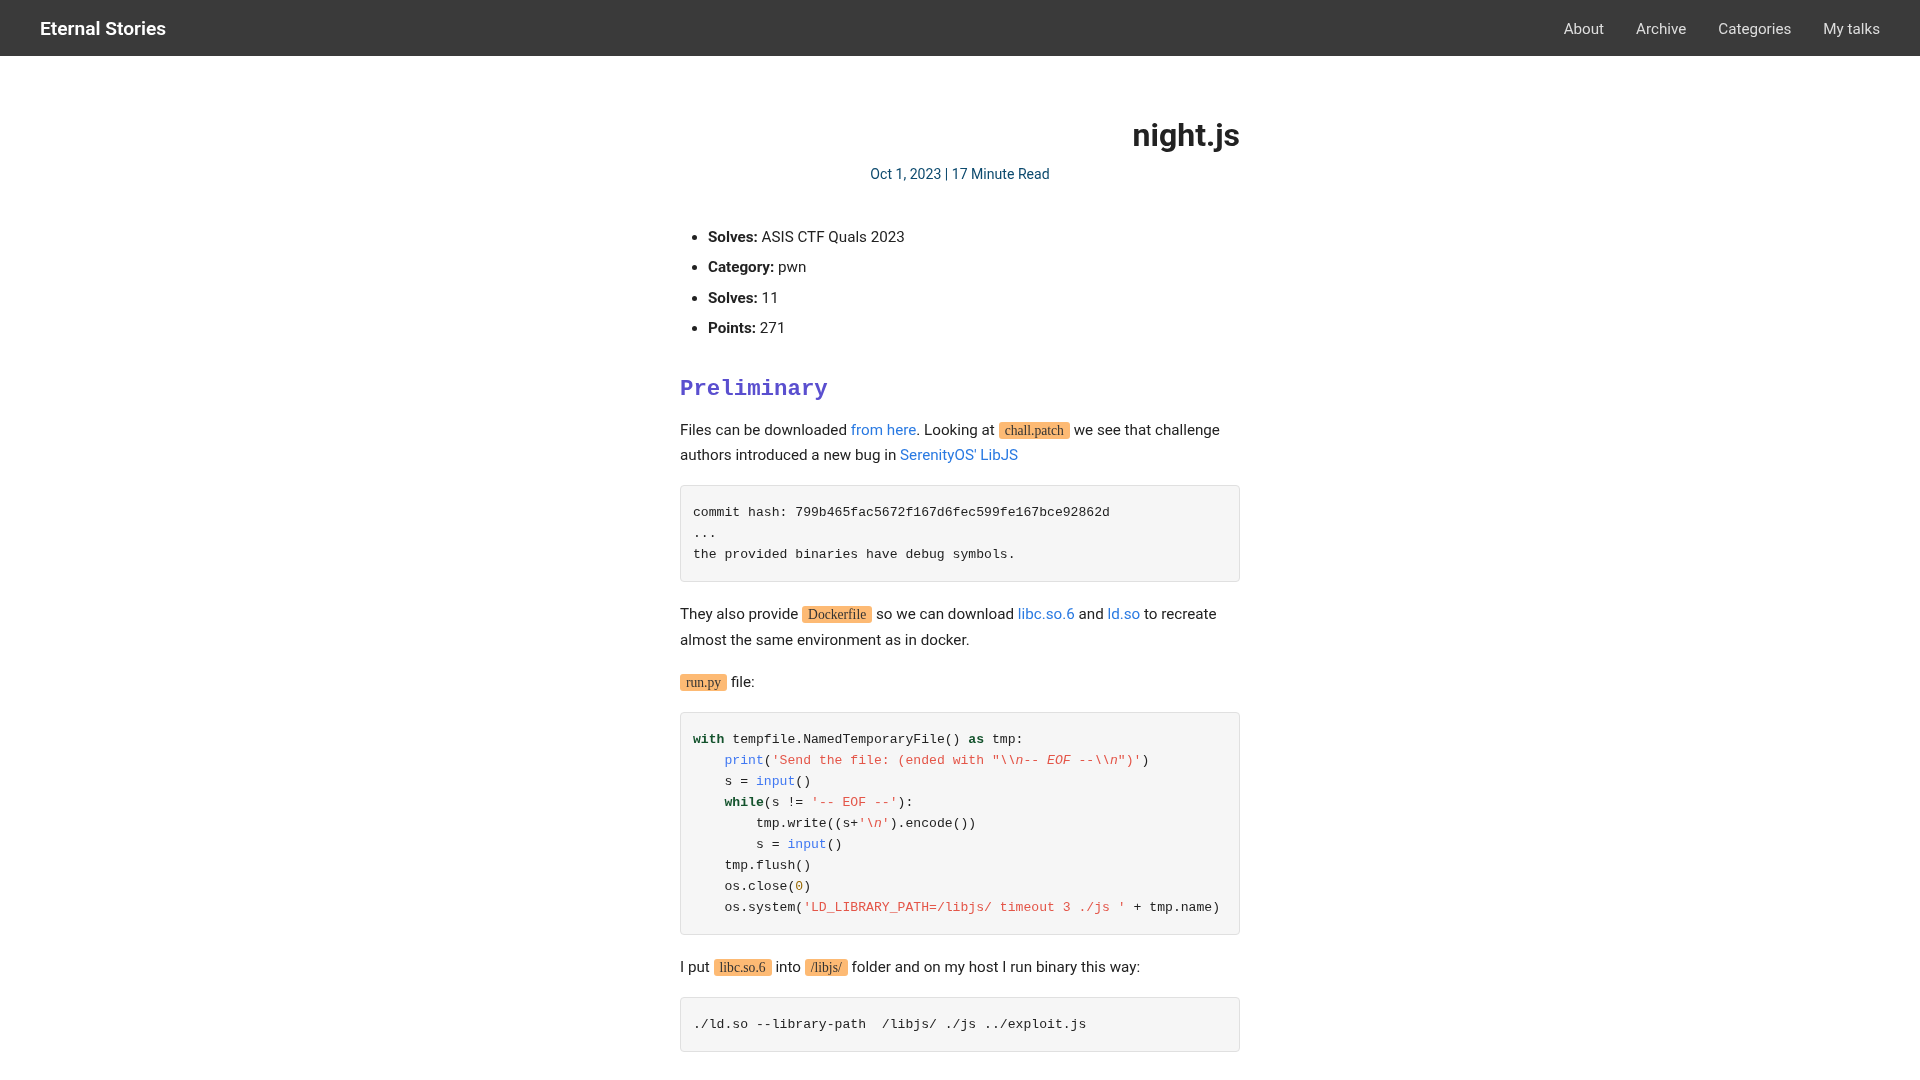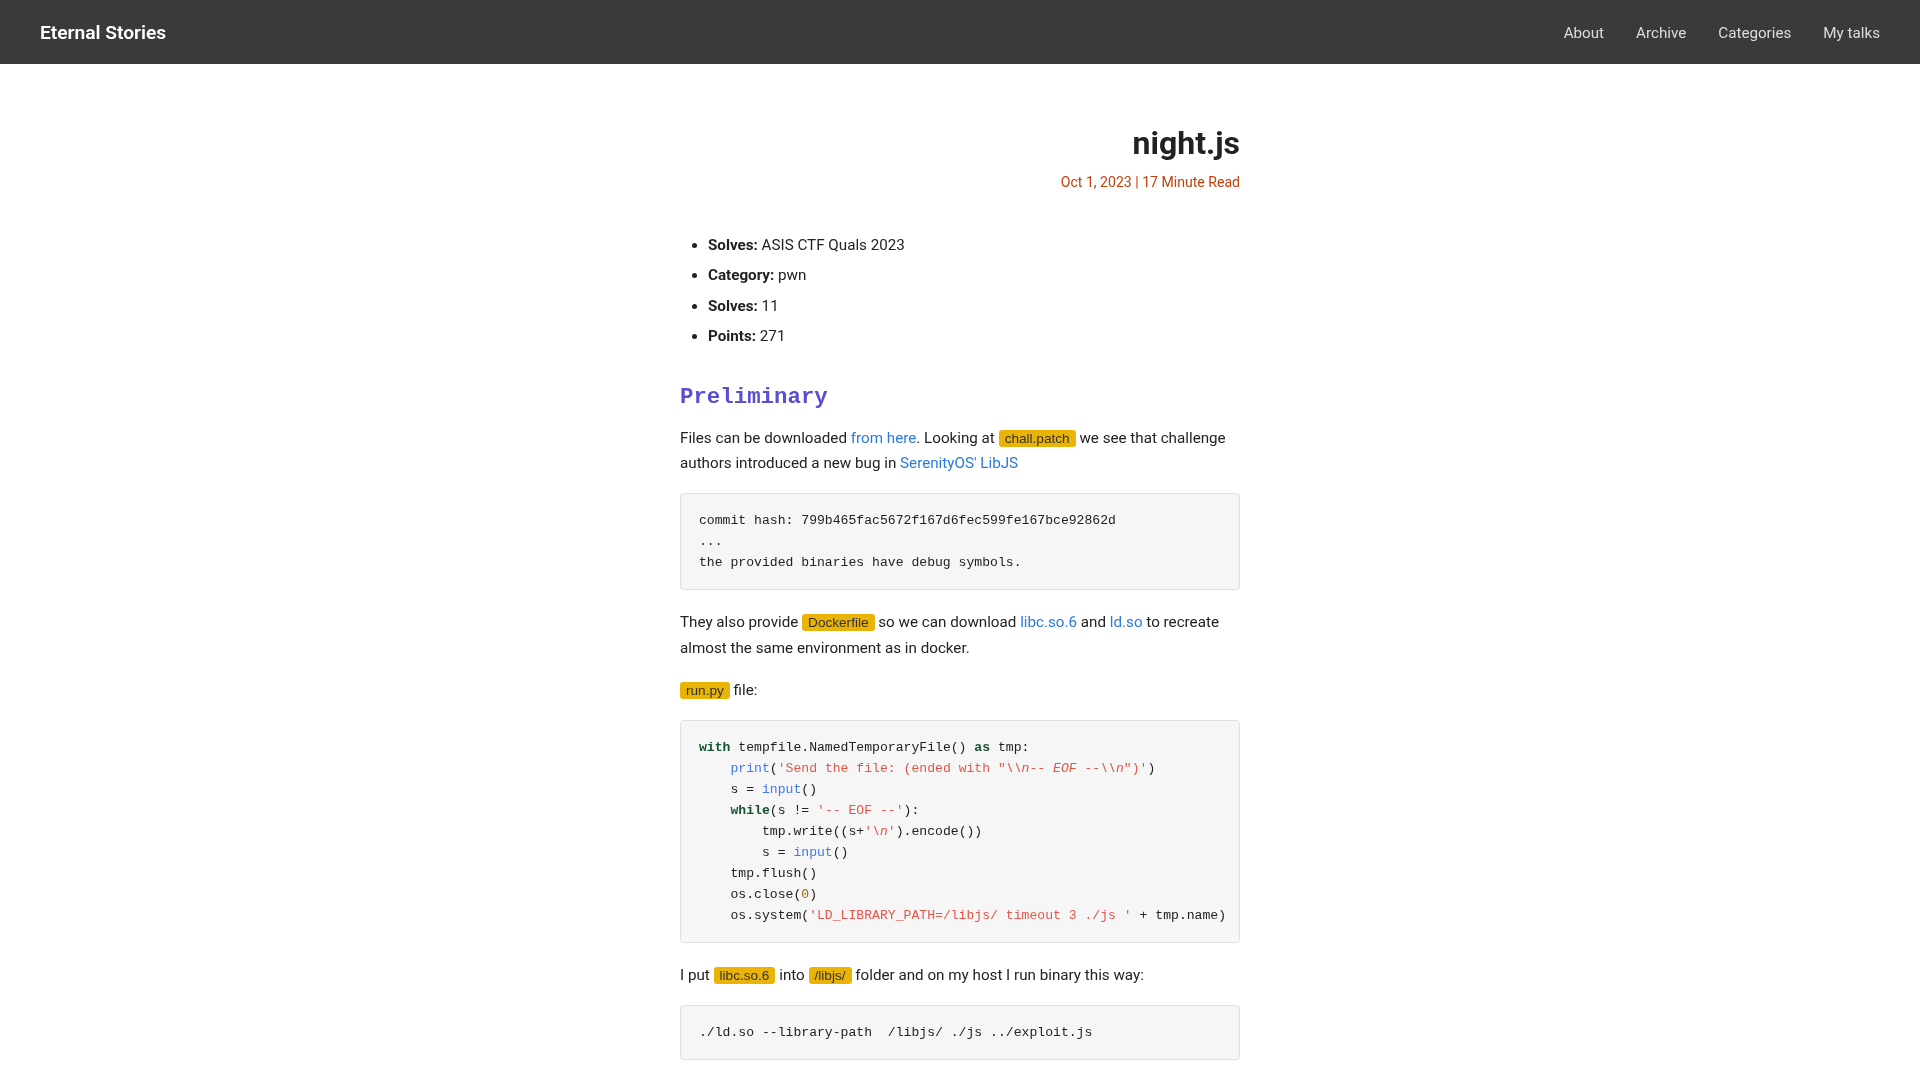--- a/index.html
+++ b/index.html
@@ -7,21 +7,21 @@
       font-family: -apple-system, BlinkMacSystemFont, "Segoe UI", Roboto, Helvetica, Arial, sans-serif;
       font-size: 16px;
       color: #222;
       background: #fff;
     }
     header {
       background: #3a3a3a;
       display: flex;
       align-items: center;
       padding: 0 40px;
-      height: 64px;
+      height: 56px;
     }
     .site-title {
       color: #fff;
       font-size: 1.2rem;
       font-weight: 600;
       text-decoration: none;
       margin-right: auto;
     }
     nav a {
       color: #ddd;
@@ -34,22 +34,22 @@
       margin: 0 auto;
       padding: 60px 20px 80px;
     }
     h1.post-title {
       text-align: right;
       font-size: 2rem;
       font-weight: 700;
       margin-bottom: 12px;
     }
     .post-meta {
-      text-align: right;
-      color: #c2410c;
+      text-align: center;
+      color: #0c4a6e;
       font-size: 0.88rem;
       margin-bottom: 40px;
     }
     ul.meta-list {
       list-style: disc;
       padding-left: 28px;
       margin-bottom: 32px;
       line-height: 2;
     }
     ul.meta-list li { font-size: 0.95rem; }
@@ -59,33 +59,33 @@
       font-weight: 700;
       color: #5a4fcf;
       margin-bottom: 16px;
     }
     p.body-text {
       font-size: 0.95rem;
       line-height: 1.7;
       margin-bottom: 16px;
     }
     code.inline {
-      background: #eab308;
+      background: #fdba74;
       border-radius: 3px;
       padding: 1px 6px;
-      font-family: Liberation Sans, sans-serif;
+      font-family: Liberation Serif, serif;
       font-size: 0.85rem;
       color: #333;
     }
     a.link { color: #2a7ae2; text-decoration: none; }
     pre.code-block {
       background: #f6f6f6;
       border: 1px solid #e0e0e0;
       border-radius: 4px;
-      padding: 16px 18px;
+      padding: 16px 12px;
       font-family: "SFMono-Regular", Consolas, "Liberation Mono", Menlo, monospace;
       font-size: 0.82rem;
       line-height: 1.6;
       overflow-x: auto;
       margin-bottom: 20px;
       white-space: pre;
     }
     pre.code-block .kw { color: #14532d; font-weight: 600; }
     pre.code-block .str { color: #e45649; }
     pre.code-block .fn { color: #4078f2; }

